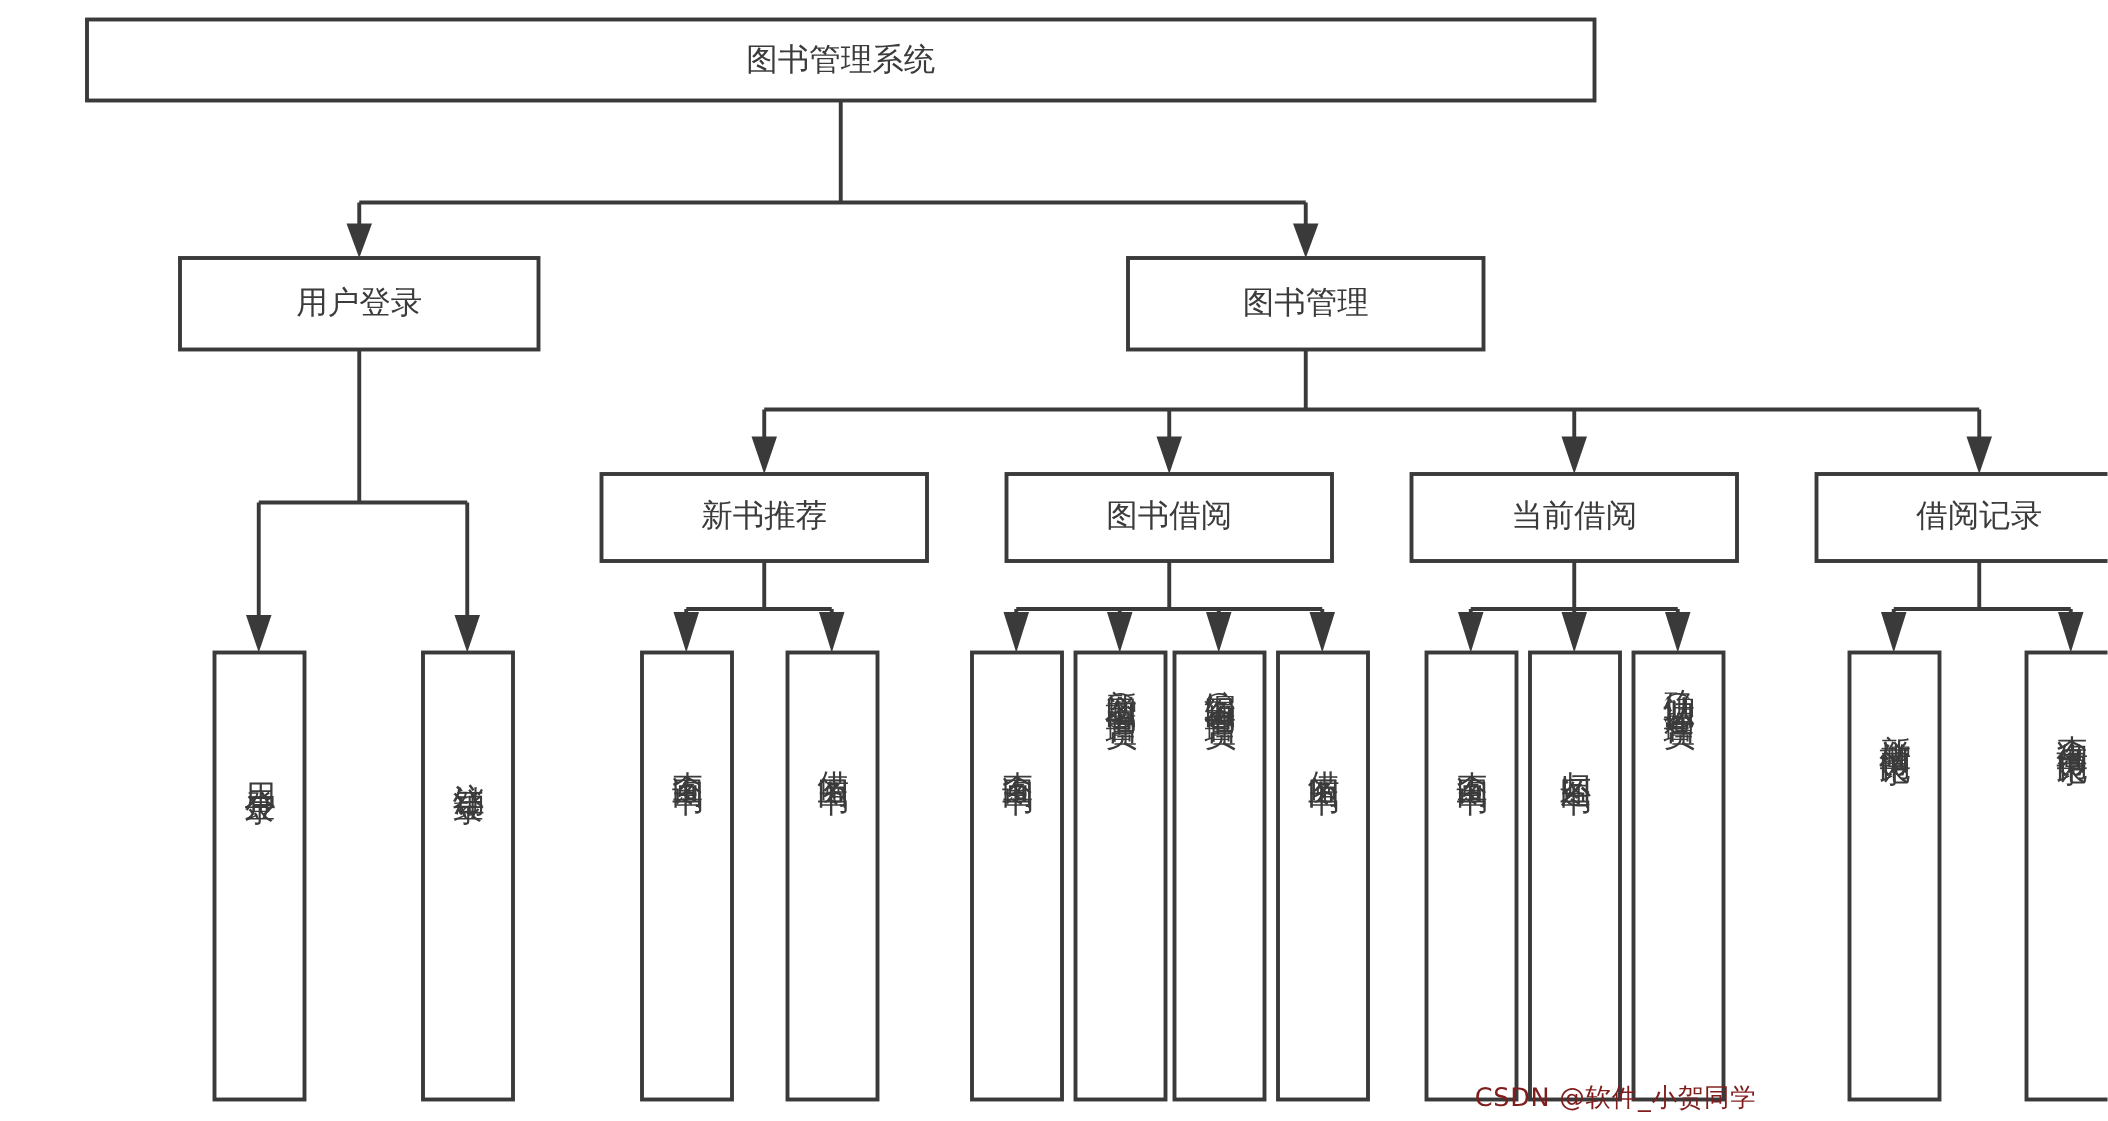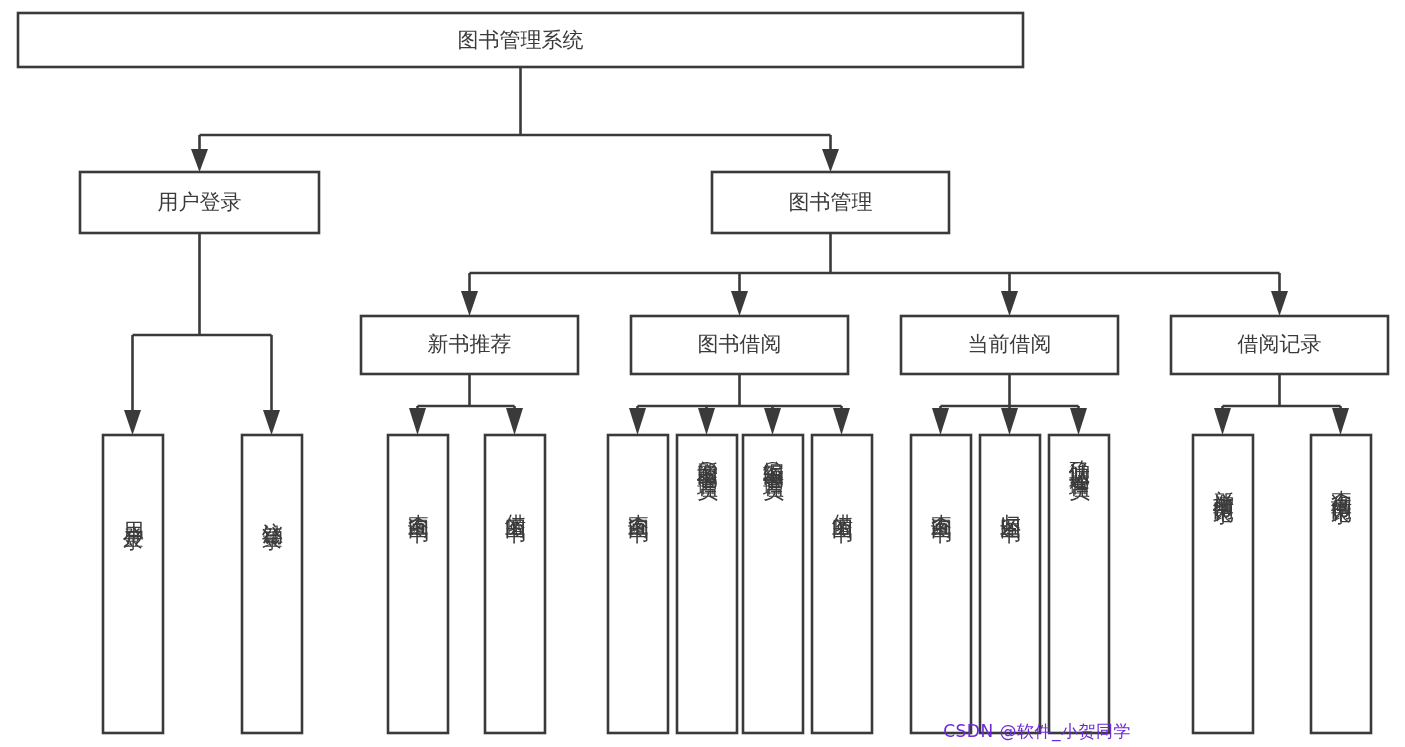--- a/index.html
+++ b/index.html
@@ -12,20 +12,21 @@
     height: 747px;
     font-family: "DejaVu Sans", "Liberation Sans", sans-serif;
     overflow: hidden;
     position: relative;
   }
   #diagram-root {
     position: relative;
     width: 1139px;
     height: 747px;
     background: #ffffff;
+    margin-left: 40px;
   }
   svg.diagram-canvas {
     position: absolute;
     left: 0;
     top: 0;
     width: 1405px;
     height: 747px;
     display: block;
   }
   .node-box {
@@ -66,21 +67,21 @@
     letter-spacing: 3px;
     color: #3b3b3b;
     white-space: nowrap;
   }
   .watermark {
     position: absolute;
     right: 8px;
     bottom: 4px;
     font-family: "DejaVu Sans", "Liberation Sans", sans-serif;
     font-size: 17px;
-    color: #6d28d9;
+    color: #7f1d1d;
     letter-spacing: 0.5px;
     white-space: nowrap;
   }
 </style>
 </head>
 <body>
 
 <div id="diagram-root">
 
   <svg class="diagram-canvas" viewBox="0 0 1405 747">

